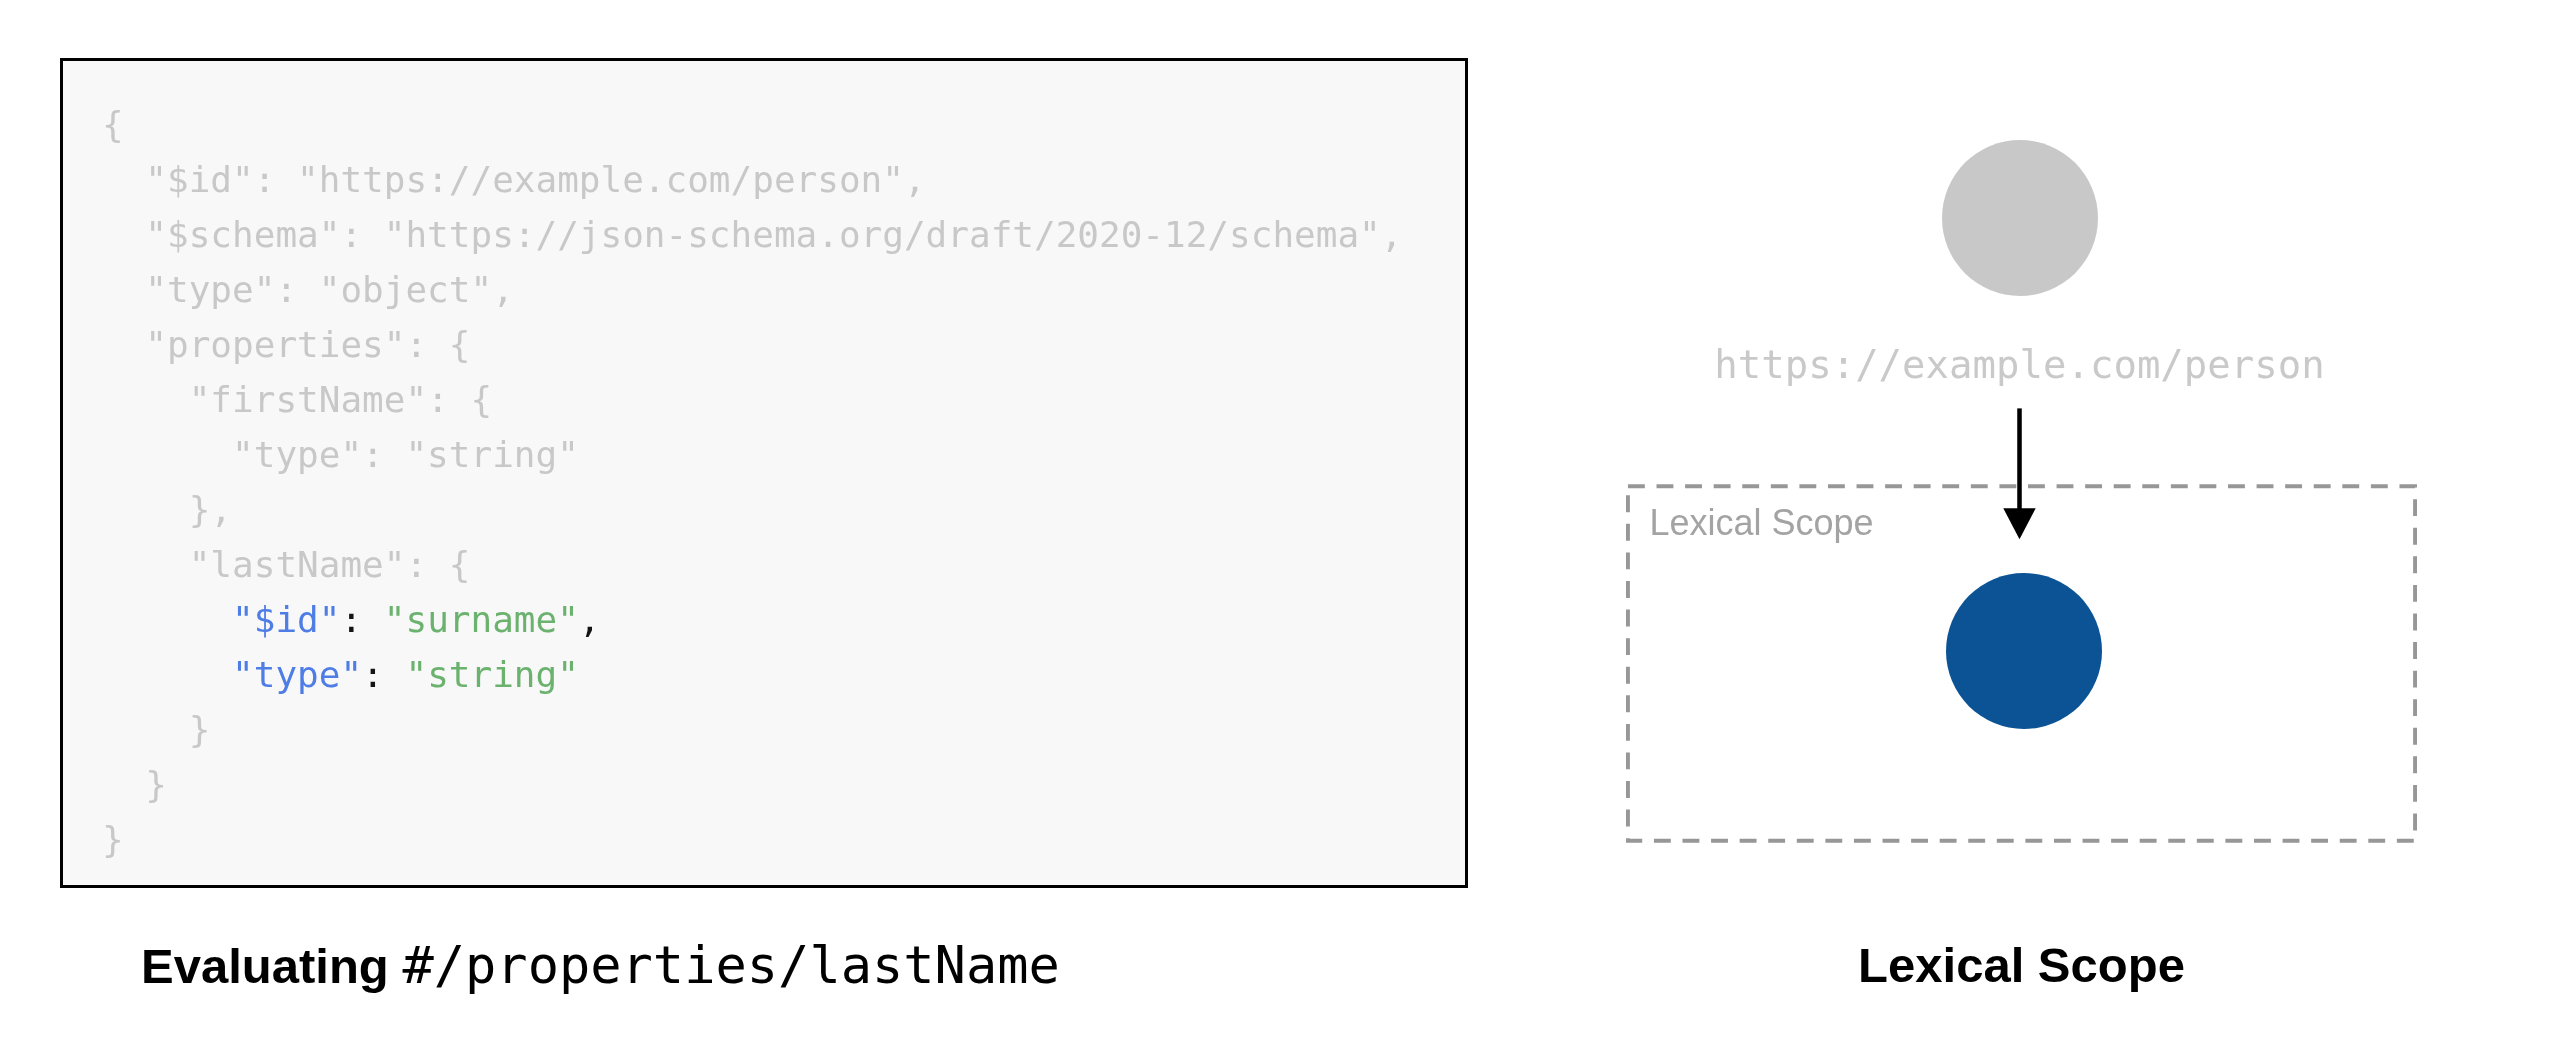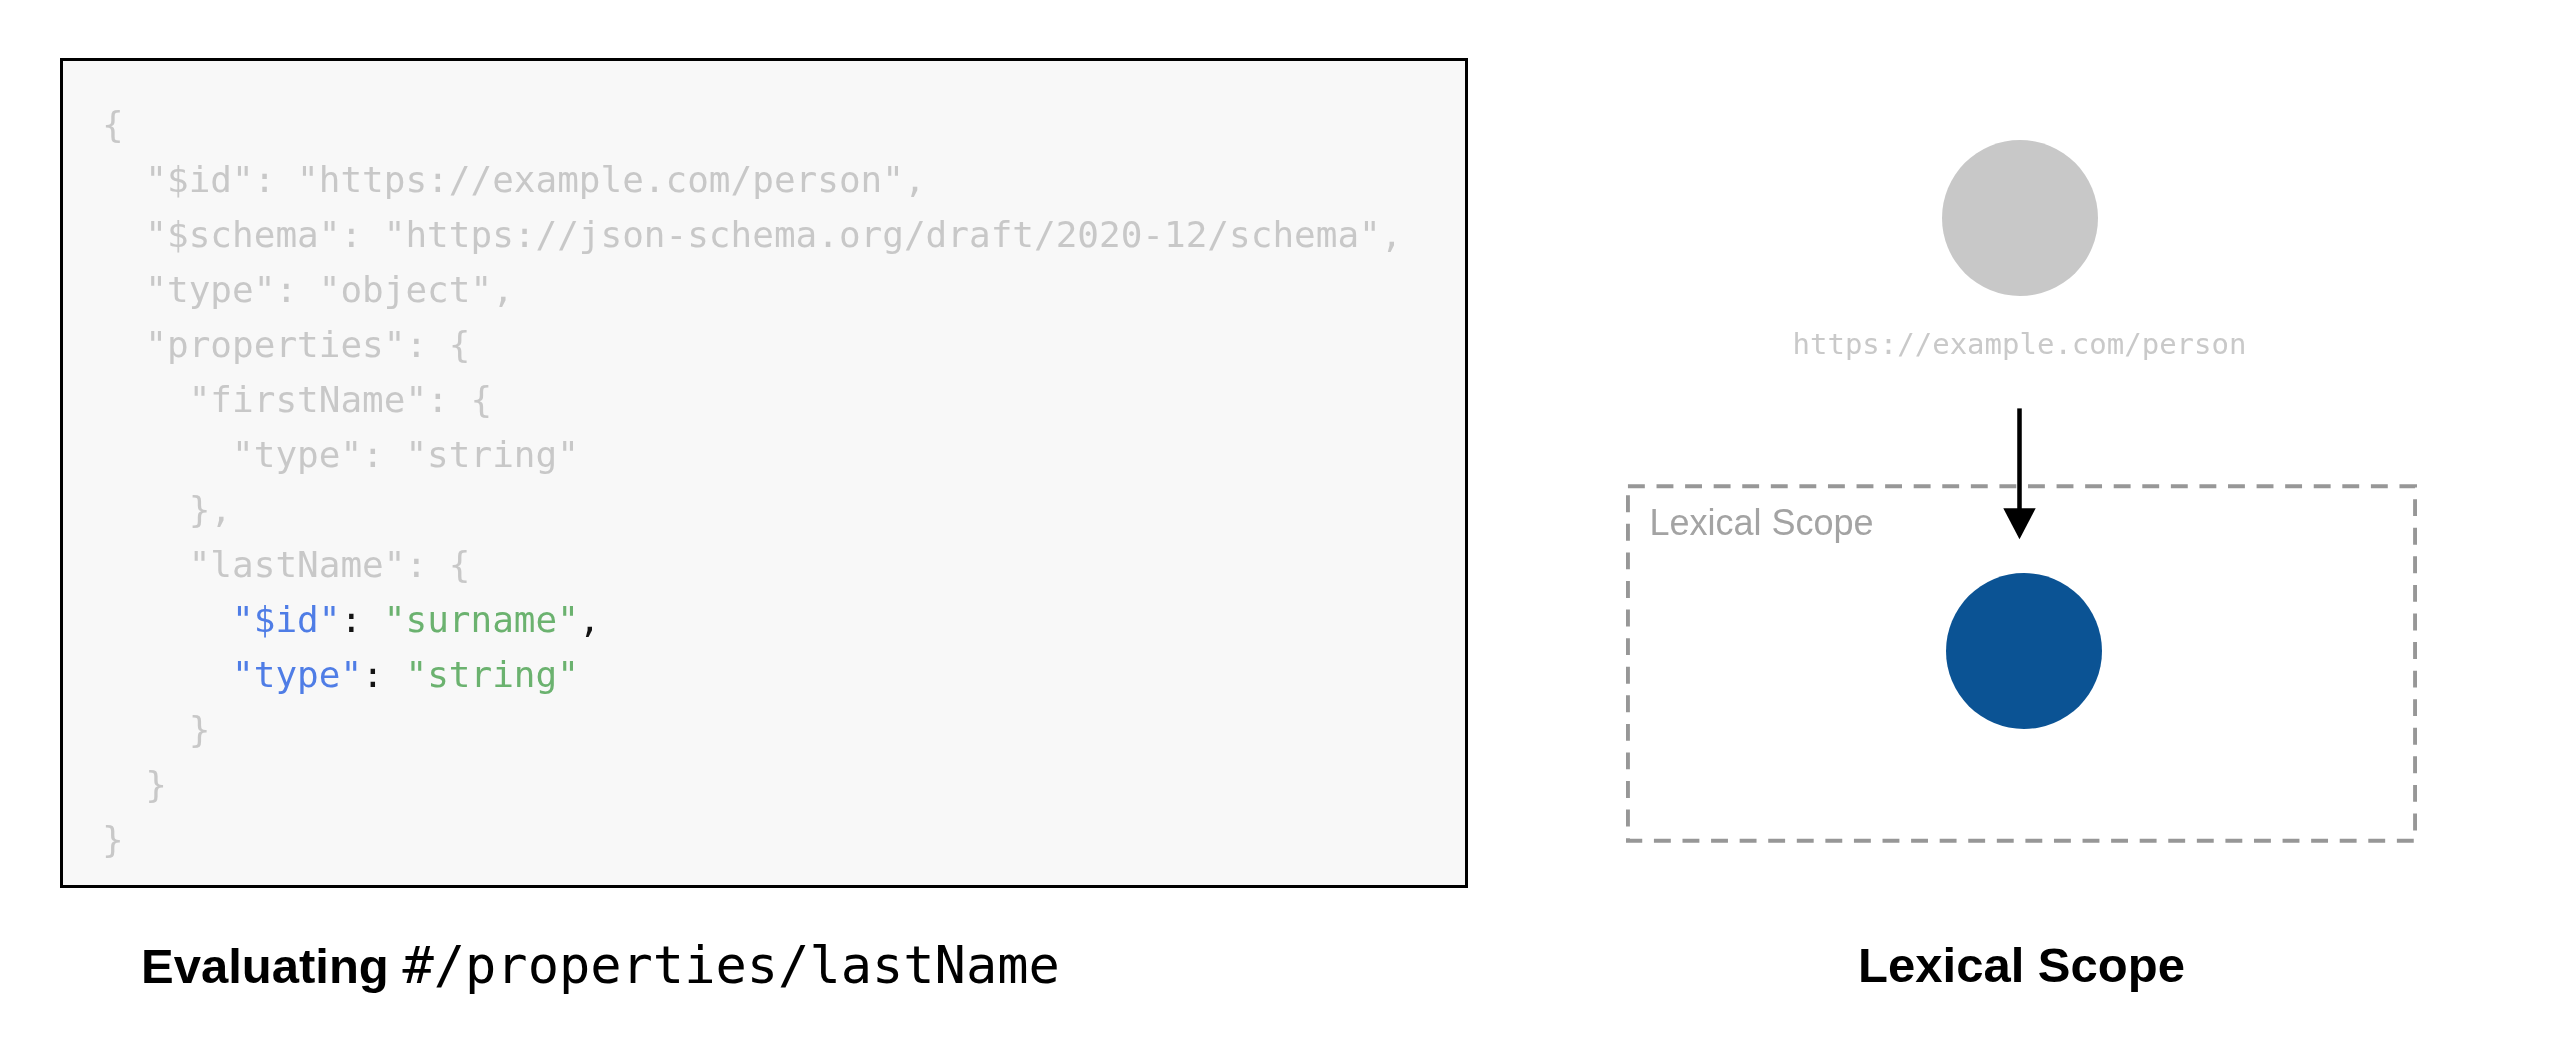--- a/index.html
+++ b/index.html
@@ -68,22 +68,22 @@
     left: 1942px; top: 140px;
     background: var(--node_parent, #c8c8c8);
   }
   .uri {
     position: absolute;
     font-family: "DejaVu Sans Mono", monospace;
     text-align: center;
     white-space: nowrap;
   }
   .parent-uri {
-    left: 1500px; top: 320px; width: 1039px;
-    font-size: 29px; line-height: 48px;
+    left: 1500px; top: 341px; width: 1039px;
+    font-size: 39px; line-height: 48px;
     color: var(--uri_parent, #c8c8c8);
   }
   .arrow-svg {
     position: absolute;
     left: 2002px; top: 408px;
   }
   .scope-box {
     position: absolute;
     left: 1626px; top: 484px;
     width: 791px; height: 359px;

